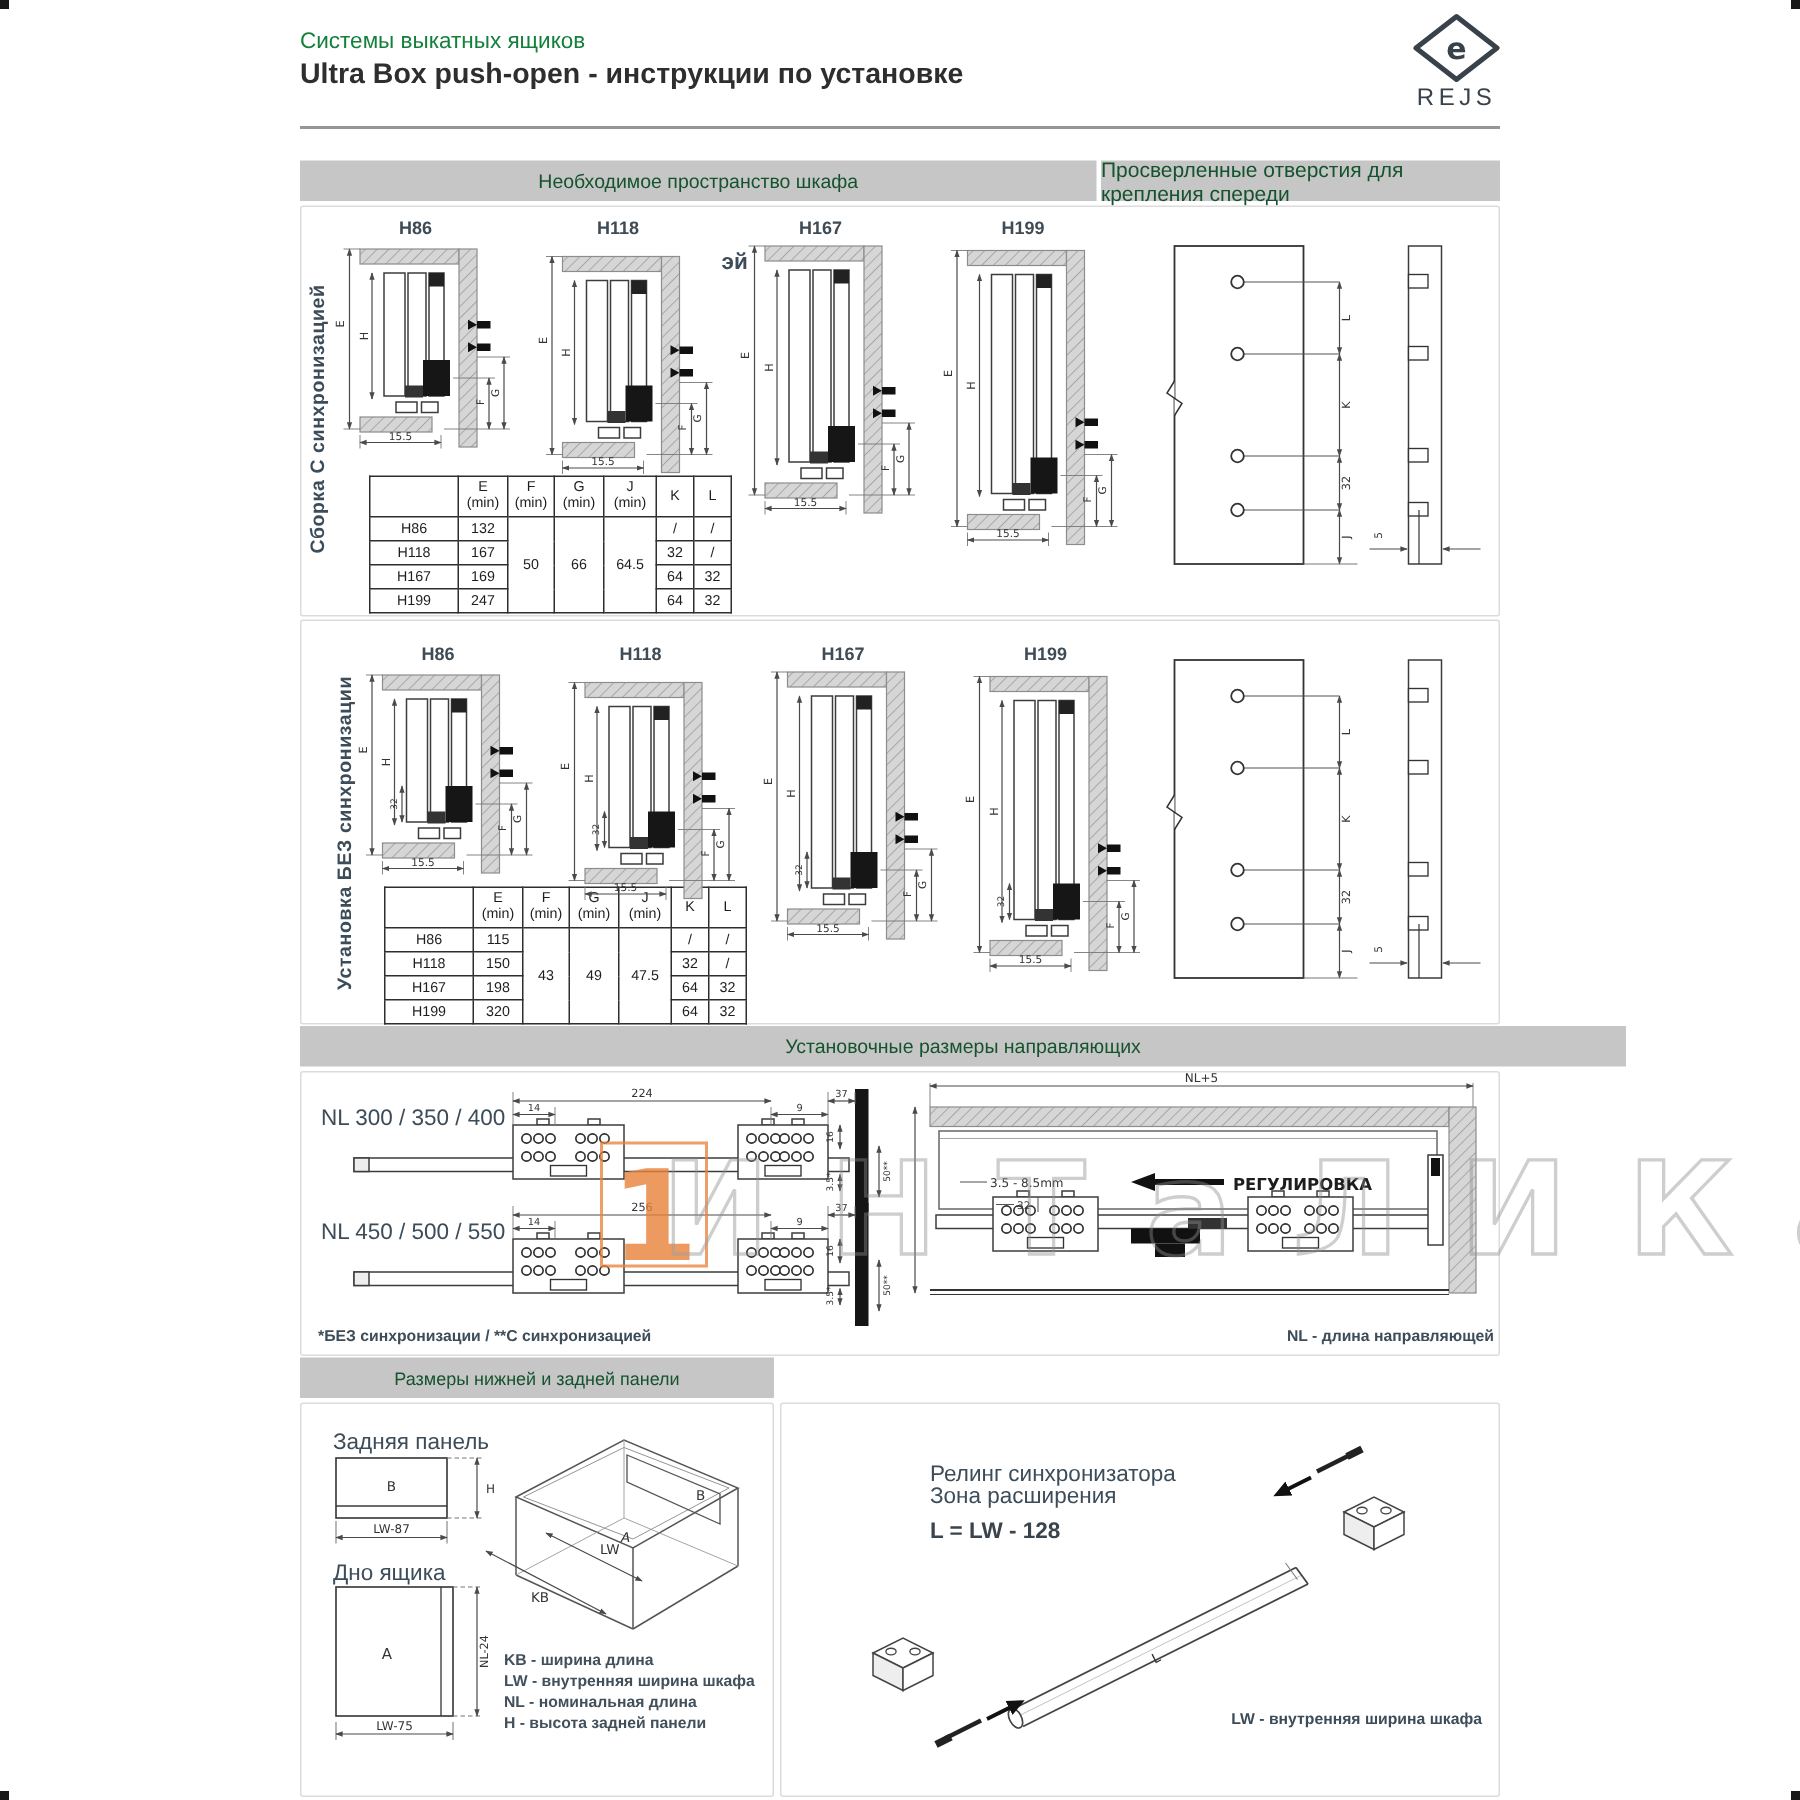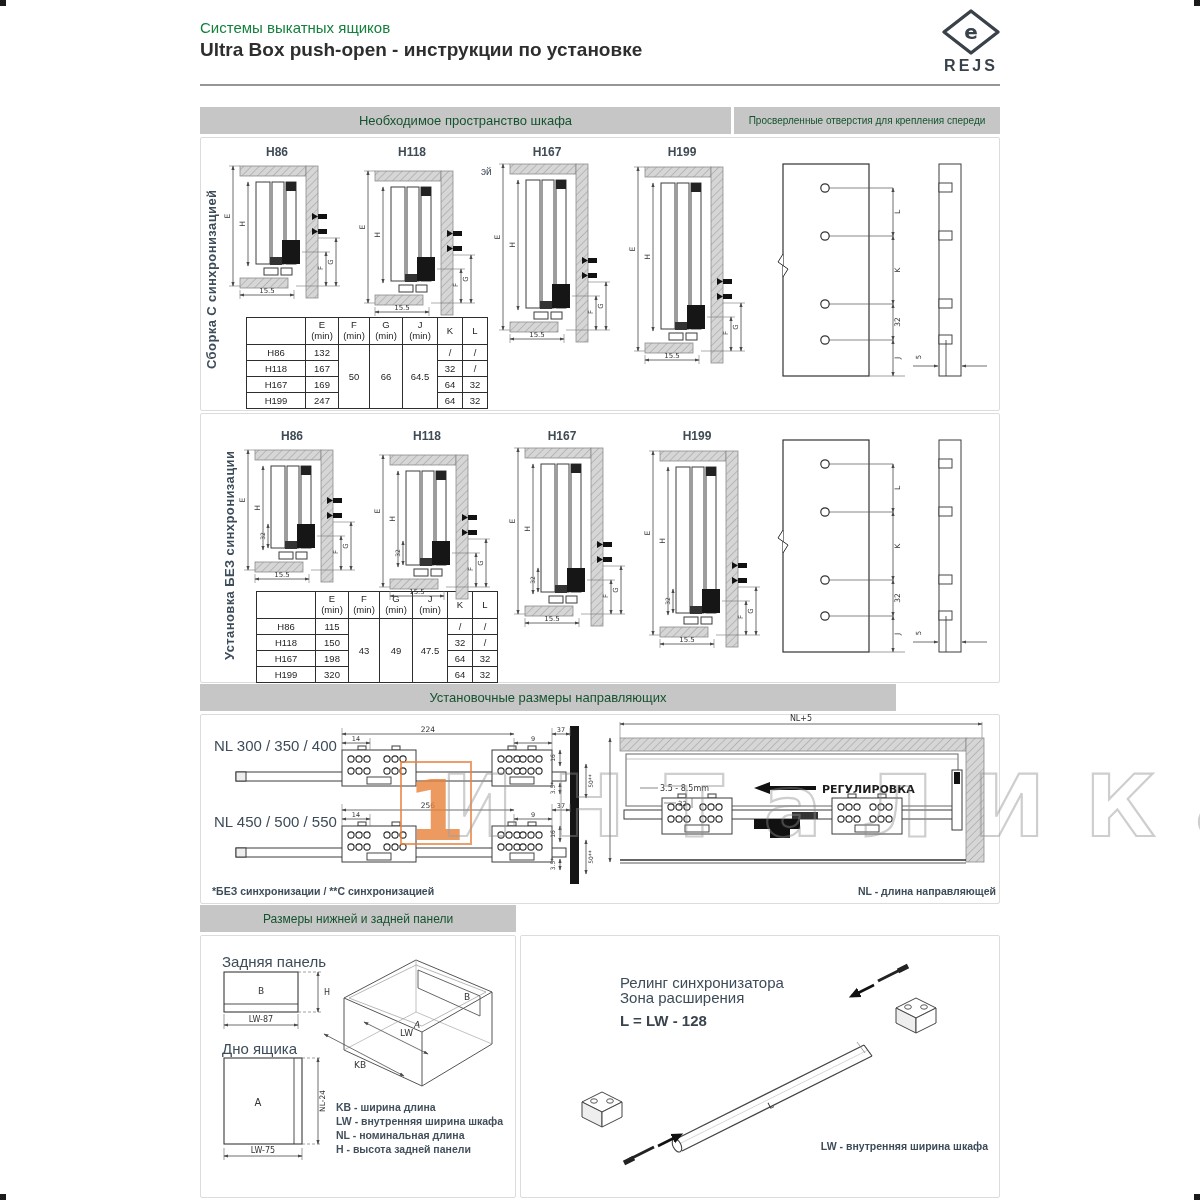--- a/index.html
+++ b/index.html
@@ -5,36 +5,36 @@
   html,body{margin:0;padding:0}
   .page{position:relative;width:1200px;height:1200px;background:#fff;overflow:hidden;
         font-family:"Liberation Sans","DejaVu Sans",sans-serif;color:#333}
   .abs{position:absolute}
   .cm{position:absolute;width:6px;height:6px;background:#1a1a1a}
   .subtitle{position:absolute;font-size:15px;color:#15803d}
   .ptitle{position:absolute;font-size:19px;font-weight:bold;color:#2e2e2e}
   .hr{position:absolute;background:#969696}
   .bar{position:absolute;height:27px;background:#c6c6c6;color:#14532d;display:flex;
        align-items:center;justify-content:center;font-size:13px}
-  .bar.small{font-size:10px}
+  .bar.small{font-size:14px}
   .panel{position:absolute;border:1px solid #dcdcdc;background:#fff;border-radius:2px}
   .vlabel{position:absolute;writing-mode:vertical-rl;transform:rotate(180deg);
           font-weight:bold;font-size:13px;color:#3d4c59;text-align:center;letter-spacing:.4px}
   .mtitle{position:absolute;width:60px;text-align:center;font-weight:bold;font-size:12px;color:#3f4b55}
-  .stray{position:absolute;font-size:10px;font-weight:normal;color:#3d4c59}
+  .stray{position:absolute;font-size:15px;font-weight:bold;color:#3d4c59}
   table.spec{position:absolute;border-collapse:collapse;background:#fff}
   .spec th,.spec td{border:1px solid #2e2e2e;font-size:9.5px;text-align:center;padding:0 2px;color:#1e1e1e}
   .spec th{white-space:pre-line;height:26px;font-weight:normal;line-height:1.15}
   .spec td{height:15px}
   .w0{width:54px}.w1{width:28px}.w2{width:26px}.w3{width:28px}.w4{width:30px}.w5{width:20px}.w6{width:20px}
   .raillbl{position:absolute;font-size:15px;font-weight:normal;color:#3d4c59}
   .note{position:absolute;font-size:10.5px;font-weight:bold;color:#3d4c59}
   .leg{position:absolute;font-size:10.5px;font-weight:bold;color:#42505c;line-height:14px}
   .formula{position:absolute;font-size:15px;font-weight:bold;color:#39444e}
-  .wordmark{position:absolute;font-size:16px;font-weight:bold;color:#39424a;letter-spacing:3px;text-align:center}
+  .wordmark{position:absolute;font-size:16px;font-weight:normal;color:#39424a;letter-spacing:3px;text-align:center}
   svg{display:block;overflow:visible}
   svg text{font-family:"DejaVu Sans",sans-serif}
   .wm{position:absolute;pointer-events:none;z-index:6}
   .diag{position:absolute;z-index:2}
 </style>
 </head>
 <body>
 
 <div class="page">
 
@@ -541,21 +541,21 @@
         <rect x="166" y="81" width="13" height="9" fill="#fff" stroke="#333" stroke-width="0.9"></rect>
         <rect x="166" y="149" width="13" height="9" fill="#fff" stroke="#333" stroke-width="0.9"></rect>
         <rect x="166" y="185" width="13" height="9" fill="#fff" stroke="#333" stroke-width="0.9"></rect>
         <line x1="173" y1="190" x2="173" y2="226" stroke="#333" stroke-width="0.8"></line>
         <line x1="140" y1="216" x2="165" y2="216" stroke="#4a4a4a" stroke-width="0.8" marker-end="url(#ar)"></line>
         <line x1="189" y1="216" x2="214" y2="216" stroke="#4a4a4a" stroke-width="0.8" marker-start="url(#ar)"></line>
         <text x="148" y="207" font-size="7" fill="#333" text-anchor="middle" transform="rotate(-90 148 207)">5</text>
       </svg>
     </div>
 
-  <div class="bar" style="left:200px;top:684px;width:696px">Установочные размеры направляющих</div>
+  <div class="bar" style="left:200px;top:684px;width:884px">Установочные размеры направляющих</div>
   <div class="panel" style="left:200px;top:714px;width:798px;height:188px"></div>
 
   <div class="raillbl" style="left:214px;top:737px">NL 300 / 350 / 400</div>
   <div class="diag" style="left:230px;top:724px">
       <svg width="372" height="88" viewBox="0 0 372 88">
         <rect x="6" y="48" width="330" height="9" fill="#fff" stroke="#3c3c3c" stroke-width="1"></rect>
         <rect x="6" y="48" width="10" height="9" fill="#eee" stroke="#3c3c3c" stroke-width="1"></rect>
         <rect x="128" y="22" width="8" height="4" fill="#fff" stroke="#3c3c3c" stroke-width="1"></rect>
         <rect x="162" y="22" width="8" height="4" fill="#fff" stroke="#3c3c3c" stroke-width="1"></rect>
         <rect x="112" y="26" width="74" height="36" fill="#fff" stroke="#3c3c3c" stroke-width="1"></rect>

